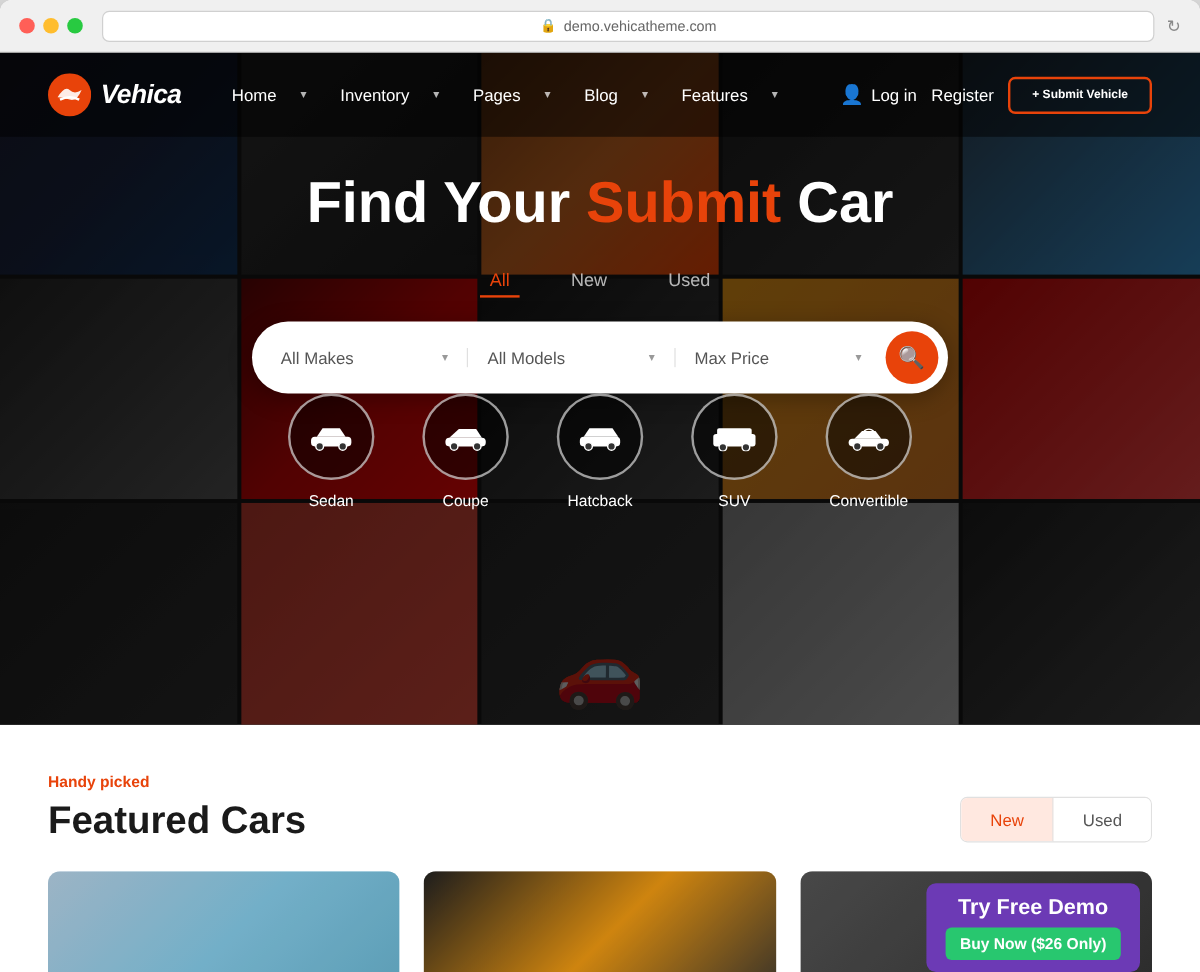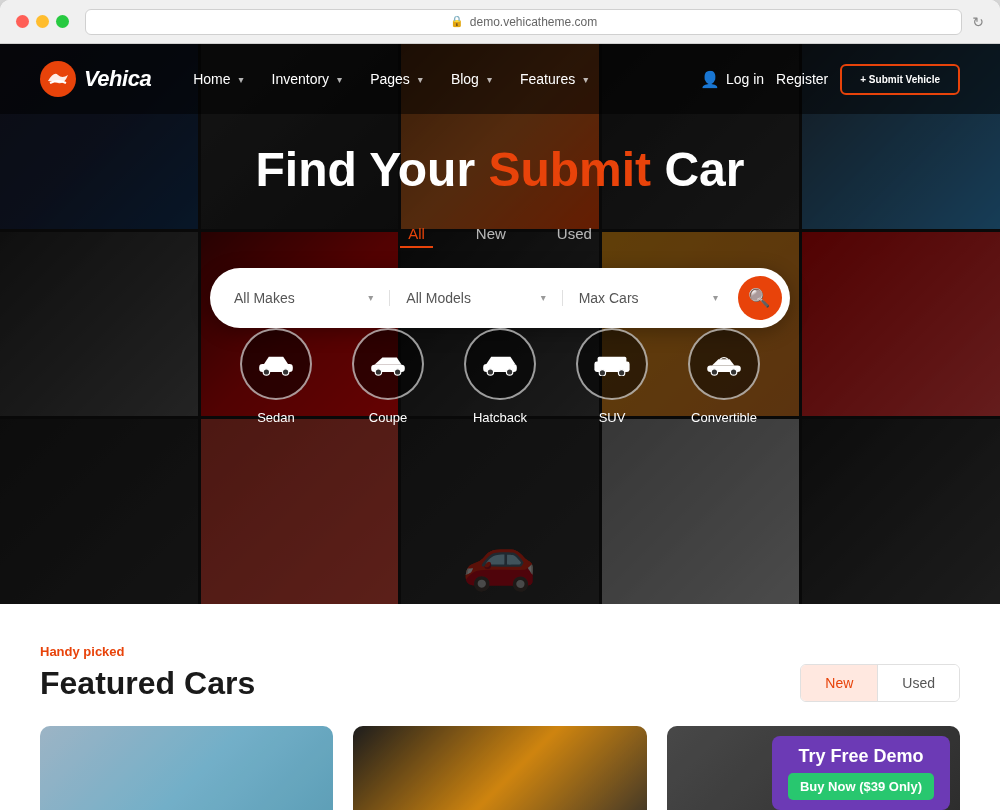--- a/index.html
+++ b/index.html
@@ -150,21 +150,21 @@
     }
 
     .nav-item {
       color: white;
       font-size: 14px;
       font-weight: 500;
       padding: 8px 12px;
       cursor: pointer;
       display: flex;
       align-items: center;
-      gap: 8px;
+      gap: 20px;
       border-radius: 4px;
       transition: background 0.2s;
     }
 
     .nav-item .chevron {
       font-size: 10px;
       opacity: 0.7;
     }
 
     .nav-right {
@@ -578,21 +578,21 @@
       <div class="search-bar">
         <div class="search-select-wrap">
           <span class="search-select-text">All Makes</span>
           <span class="search-chevron">▾</span>
         </div>
         <div class="search-select-wrap">
           <span class="search-select-text">All Models</span>
           <span class="search-chevron">▾</span>
         </div>
         <div class="search-select-wrap" style="border-right:none;">
-          <span class="search-select-text">Max Cars</span>
+          <span class="search-select-text">Max Price</span>
           <span class="search-chevron">▾</span>
         </div>
         <button class="search-btn">
           <span>🔍</span>
         </button>
       </div>
 
       <div class="vehicle-types">
 
         <div class="vehicle-type">
@@ -681,19 +681,19 @@
         <div class="car-card-image car-img-2">
           <div class="promo-overlay"></div>
         </div>
       </div>
       <div class="car-card">
         <div class="car-card-image car-img-3">
           <div class="promo-overlay"></div>
 
           <div class="promo-card">
             <div class="promo-try">Try Free Demo</div>
-            <span class="promo-buy">Buy Now ($39 Only)</span>
+            <span class="promo-buy">Buy Now ($26 Only)</span>
           </div>
         </div>
       </div>
     </div>
   </div>
 </div>
 
 </body></html>

